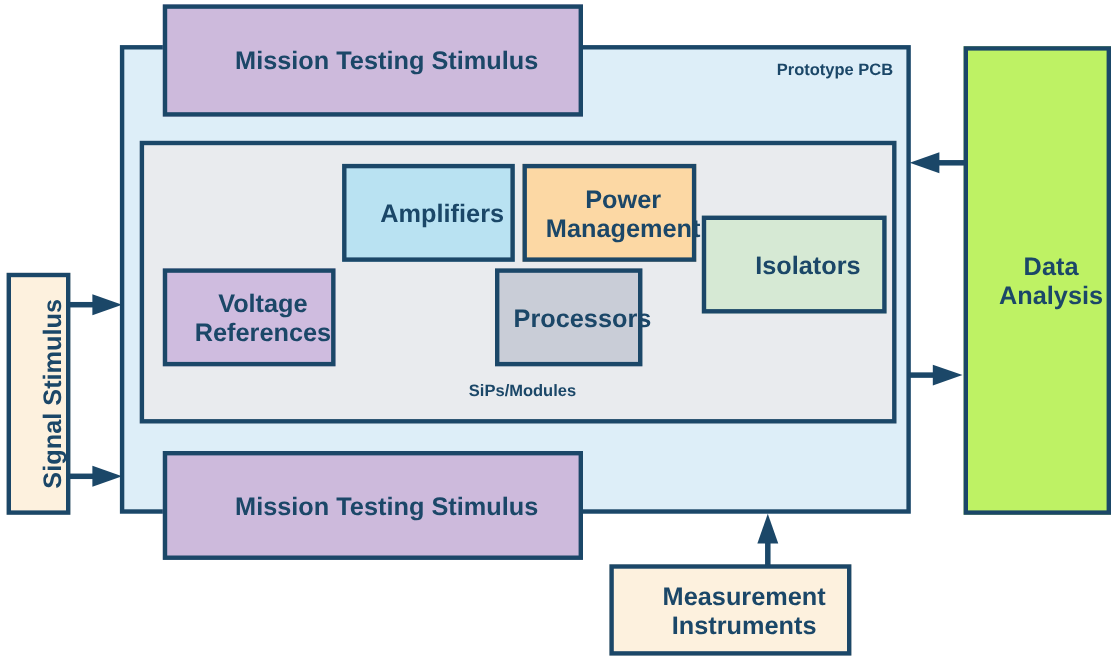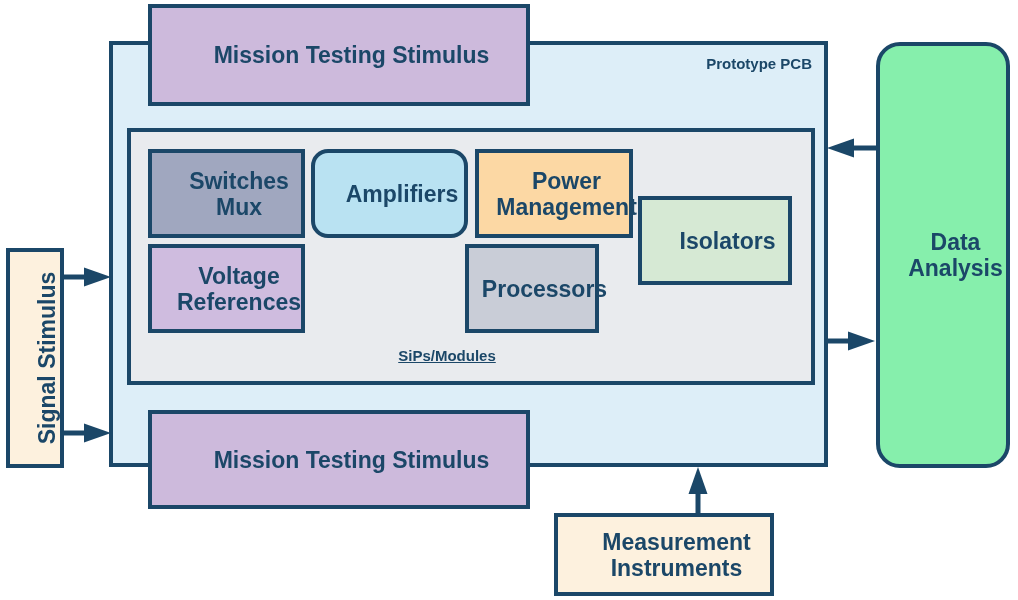--- a/index.html
+++ b/index.html
@@ -32,35 +32,35 @@
   .label {
     position: absolute;
     font-size: 15px;
     line-height: 1.13;
   }
   
   .pcb        { left: 109px; top: 41px;  width: 719px; height: 426px; }
   .inner      { left: 127px; top: 128px; width: 688px; height: 257px; }
   
   .m-switches   { left: 148px; top: 149px; width: 157px; height: 89px; }
-  .m-amplifiers { left: 311px; top: 149px; width: 157px; height: 89px; border-radius: 17px; }
+  .m-amplifiers { left: 311px; top: 149px; width: 157px; height: 89px; }
   .m-power      { left: 475px; top: 149px; width: 158px; height: 89px; }
   .m-voltage    { left: 148px; top: 244px; width: 157px; height: 89px; }
   .m-convertors { left: 311px; top: 244px; width: 157px; height: 89px; }
-  .m-processors { left: 465px; top: 244px; width: 134px; height: 89px; }
-  .m-isolators  { left: 638px; top: 196px; width: 154px; height: 89px; }
+  .m-processors { left: 450px; top: 244px; width: 134px; height: 89px; }
+  .m-isolators  { left: 638px; top: 196px; width: 168px; height: 89px; }
   
   .mission-top    { left: 148px; top: 4px;   width: 382px; height: 102px; }
   .mission-bottom { left: 148px; top: 410px; width: 382px; height: 99px; }
   .signal         { left: 6px;   top: 248px; width: 58px;  height: 220px; }
   .analysis       { left: 876px; top: 42px;  width: 134px; height: 426px; }
   .measurement    { left: 554px; top: 513px; width: 220px; height: 83px; }
   
   .pcb-label  { left: 500px; top: 56px;  width: 312px; text-align: right; }
-  .sips-label { left: 115px; top: 348px; width: 664px; text-align: center; text-decoration: underline; }
+  .sips-label { left: 143px; top: 348px; width: 664px; text-align: center; }
   .vtext {
     transform: rotate(-90deg);
     white-space: nowrap;
   }
   .arrows {
     position: absolute;
     left: 0;
     top: 0;
     pointer-events: none;
   }
@@ -69,23 +69,20 @@
 </style>
 </head>
 <body>
 
 <div class="stage">
 
   <div class="box pcb" style="background-color: rgb(221, 238, 248);"></div>
 
   <div class="box inner" style="background-color: rgb(233, 235, 238);"></div>
 
-  <div class="box m-switches" style="background-color: rgb(160, 167, 191);">
-    <span>Switches Mux</span>
-  </div>
 
   <div class="box m-amplifiers" style="background-color: rgb(185, 226, 242);">
     <span>Amplifiers</span>
   </div>
 
   <div class="box m-power" style="background-color: rgb(252, 216, 164);">
     <span>Power Management</span>
   </div>
 
   <div class="box m-voltage" style="background-color: rgb(207, 188, 223);">
@@ -110,21 +107,21 @@
   </div>
 
   <div class="box mission-bottom" style="background-color: rgb(205, 186, 220);">
     <span>Mission Testing Stimulus</span>
   </div>
 
   <div class="box signal" style="background-color: rgb(253, 241, 222);">
     <span class="vtext">Signal Stimulus</span>
   </div>
 
-  <div class="box analysis" style="background-color: #86efac; border-radius: 24px;">
+  <div class="box analysis" style="background-color: #bef264;">
     <span>Data Analysis</span>
   </div>
 
   <div class="box measurement" style="background-color: rgb(253, 241, 222);">
     <span>Measurement Instruments</span>
   </div>
 
   <svg class="arrows" width="1018" height="600">
     <g>
       <line x1="62" y1="277" x2="86" y2="277"></line>

